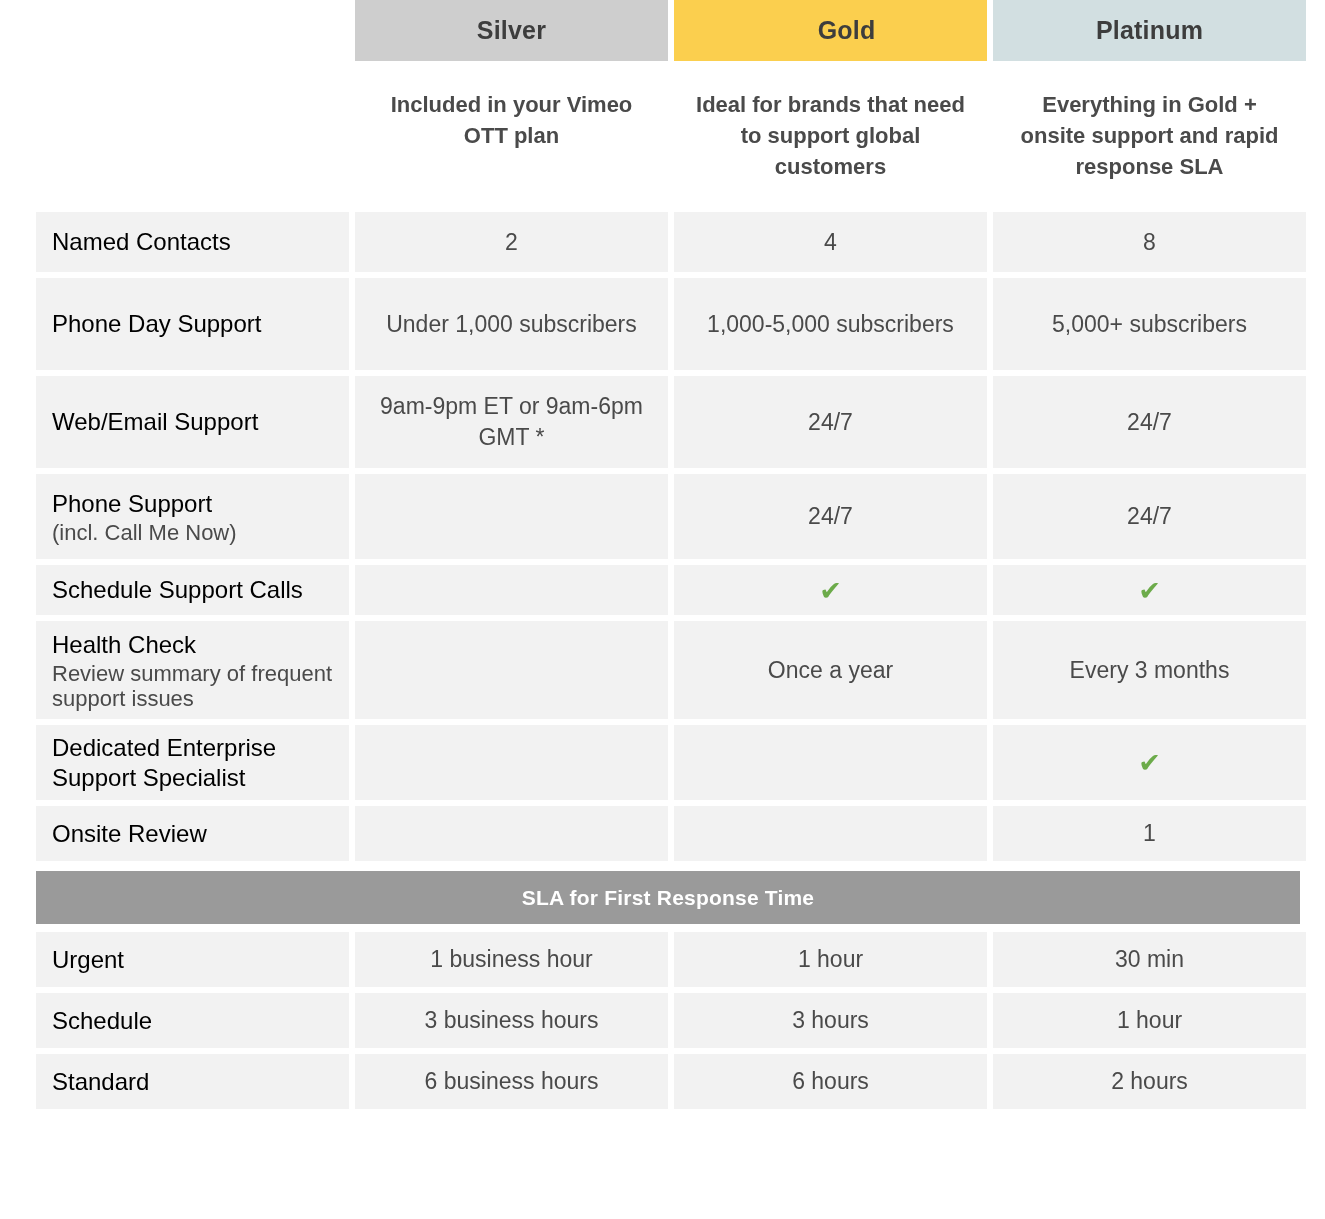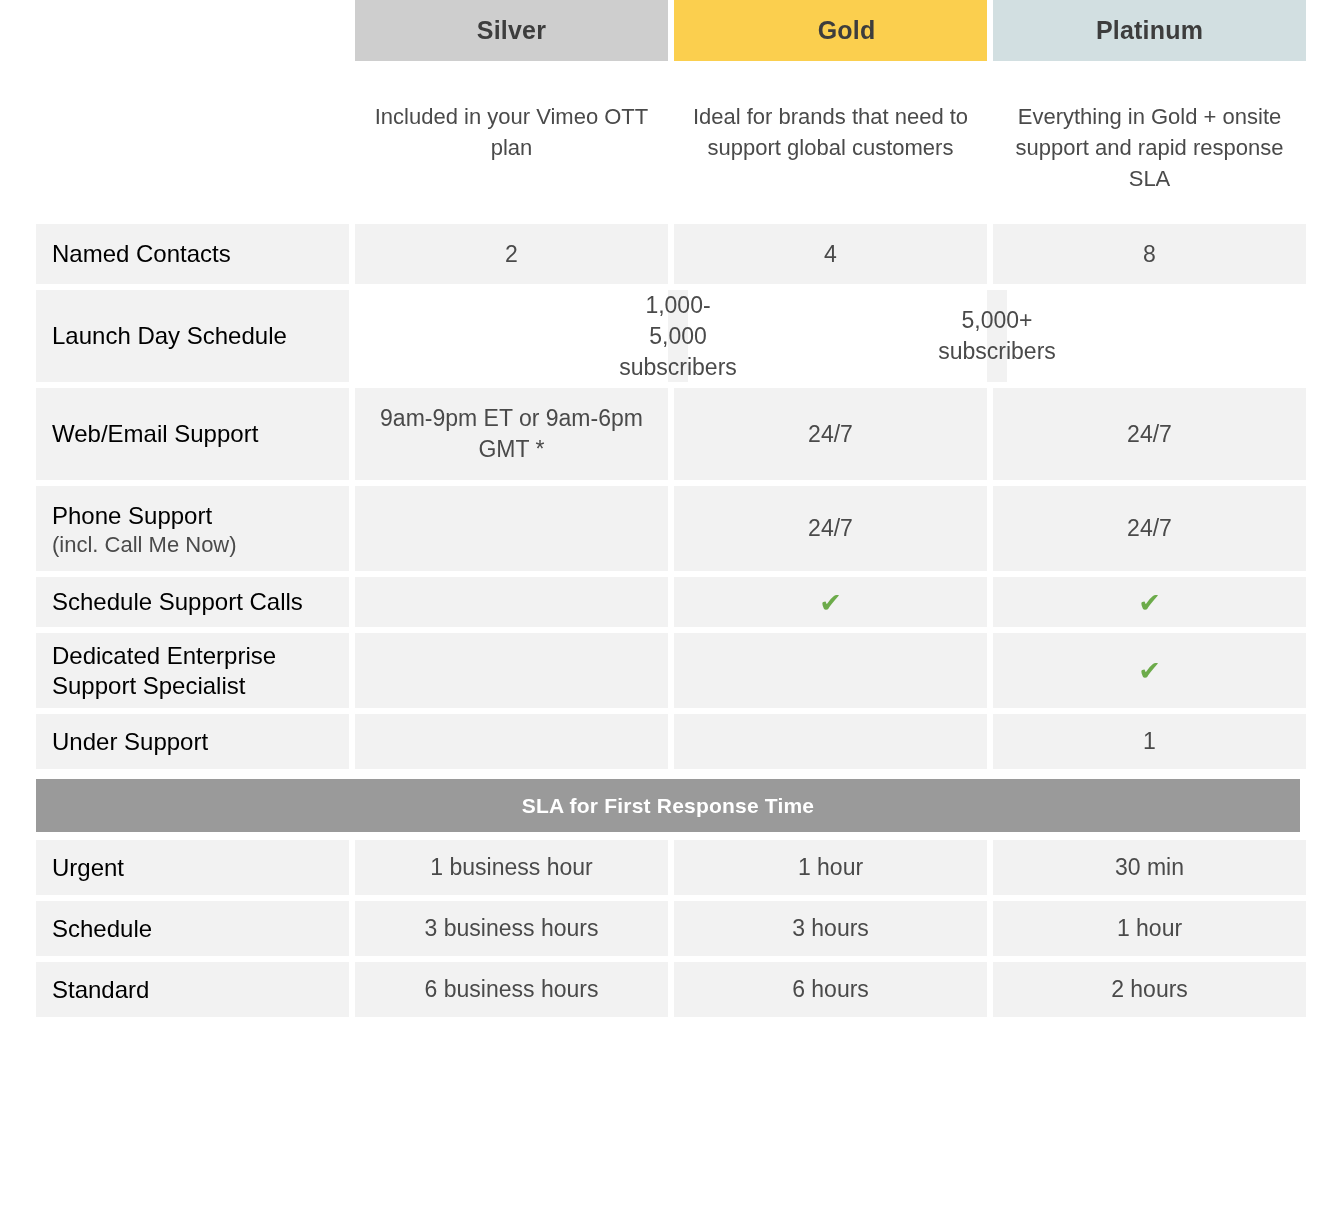--- a/index.html
+++ b/index.html
@@ -43,25 +43,26 @@
     letter-spacing: 0.2px;
     color: #3d3d3d;
   }
   .plan-silver   { background: #cecece; }
   .plan-gold     { background: #fbcf4e; padding-left: 32px; }
   .plan-platinum { background: #d2dfe1; }
 
   
   .plan-desc-row { margin-bottom: 0; }
   .plan-desc {
-    padding: 40px 14px 22px;
+    padding: 28px 14px 22px;
     text-align: center;
     font-size: 22px;
     line-height: 31px;
     color: #4a4a4a;
+    font-weight: bold;
   }
   .spacer-desc { height: 8px; }
 
   
   .cell {
     background: #f2f2f2;
     display: flex;
     flex-direction: column;
     justify-content: center;
   }
@@ -180,23 +181,26 @@
     <div class="gutter"></div>
     <div class="cell cell-value">
       <span class="val">8</span>
     </div>
     <div class="gutter"></div>
   </div>
 
   <div class="row h-92">
     <div class="gutter"></div>
     <div class="cell cell-label">
-      <span class="lbl-main">Launch Day Schedule</span>
-    </div>
-    <div class="gutter"></div>
+      <span class="lbl-main">Phone Day Support</span>
+    </div>
+    <div class="gutter"></div>
+    <div class="cell cell-value">
+      <span class="val">Under 1,000 subscribers</span>
+    </div>
     <div class="gutter"></div>
     <div class="cell cell-value">
       <span class="val">1,000-5,000 subscribers</span>
     </div>
     <div class="gutter"></div>
     <div class="cell cell-value">
       <span class="val">5,000+ subscribers</span>
     </div>
     <div class="gutter"></div>
   </div>
@@ -253,41 +257,59 @@
     <div class="cell cell-value">
       <span class="check">✔</span>
     </div>
     <div class="gutter"></div>
     <div class="cell cell-value">
       <span class="check">✔</span>
     </div>
     <div class="gutter"></div>
   </div>
 
+  <div class="row h-98">
+    <div class="gutter"></div>
+    <div class="cell cell-label">
+      <span class="lbl-main">Health Check</span>
+      <span class="lbl-sub">Review summary of frequent support issues</span>
+    </div>
+    <div class="gutter"></div>
+    <div class="cell cell-value cell-empty"></div>
+    <div class="gutter"></div>
+    <div class="cell cell-value">
+      <span class="val">Once a year</span>
+    </div>
+    <div class="gutter"></div>
+    <div class="cell cell-value">
+      <span class="val">Every 3 months</span>
+    </div>
+    <div class="gutter"></div>
+  </div>
 
   <div class="row h-75">
     <div class="gutter"></div>
     <div class="cell cell-label">
       <span class="lbl-main">Dedicated Enterprise Support Specialist</span>
     </div>
     <div class="gutter"></div>
     <div class="cell cell-value cell-empty"></div>
     <div class="gutter"></div>
     <div class="cell cell-value cell-empty"></div>
     <div class="gutter"></div>
     <div class="cell cell-value">
       <span class="check">✔</span>
     </div>
     <div class="gutter"></div>
   </div>
 
   <div class="row h-55">
     <div class="gutter"></div>
     <div class="cell cell-label">
-      <span class="lbl-main">Under Support</span>
+      <span class="lbl-main">Onsite Review</span>
     </div>
     <div class="gutter"></div>
     <div class="cell cell-value cell-empty"></div>
     <div class="gutter"></div>
     <div class="cell cell-value cell-empty"></div>
     <div class="gutter"></div>
     <div class="cell cell-value">
       <span class="val">1</span>
     </div>
     <div class="gutter"></div>

